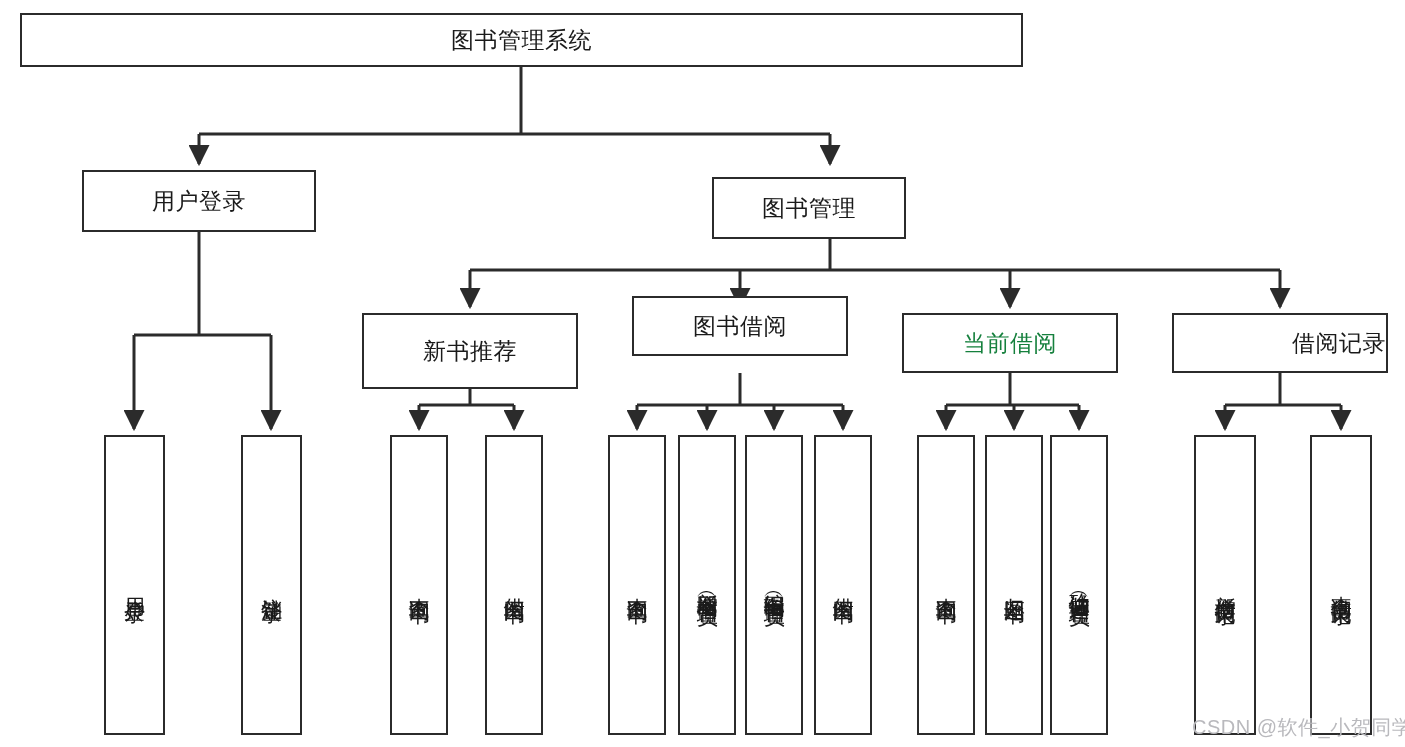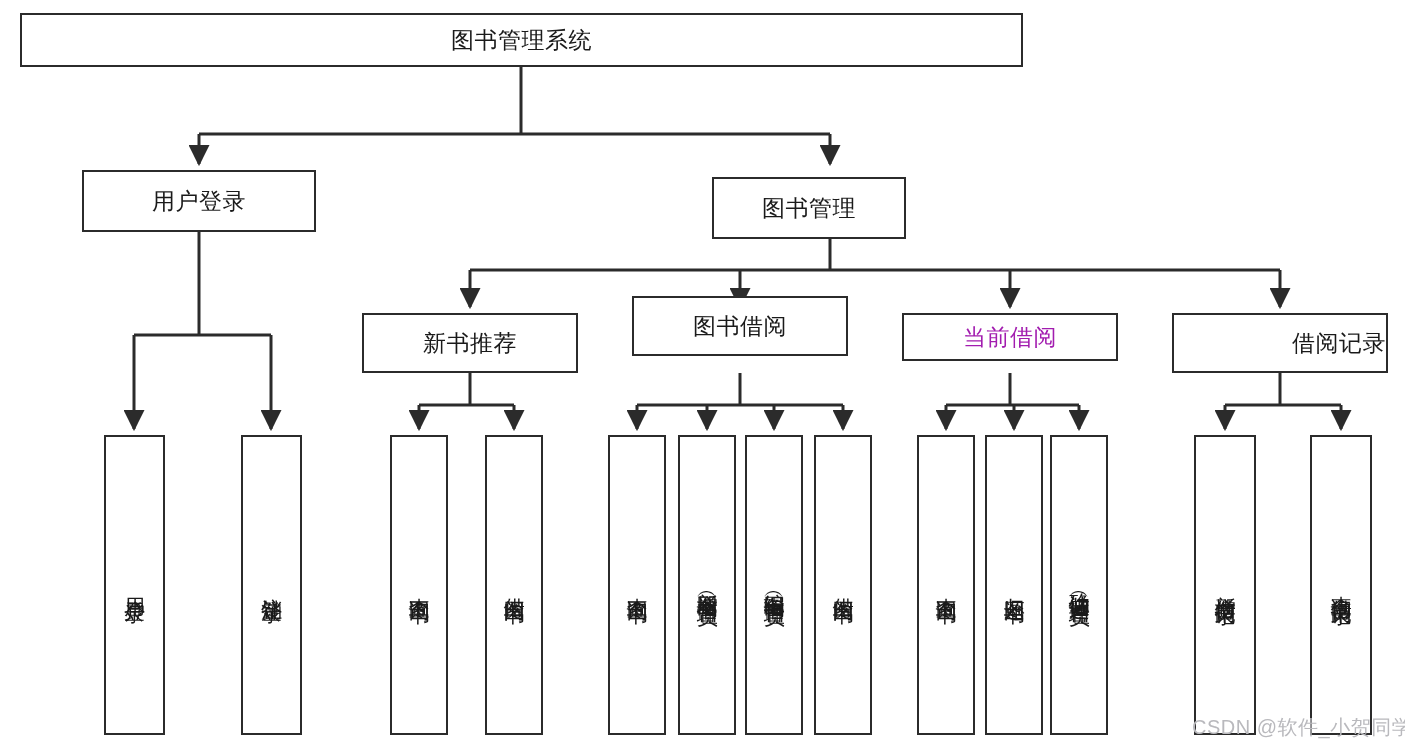--- a/index.html
+++ b/index.html
@@ -123,27 +123,27 @@
     <span class="label">图书管理系统</span>
   </div>
 
   <div class="node horizontal" style="left: 82px; top: 170px; width: 234px; height: 62px; border-color: rgb(43, 43, 43); background: rgb(255, 255, 255); color: rgb(26, 26, 26);">
     <span class="label">用户登录</span>
   </div>
   <div class="node horizontal" style="left: 712px; top: 170px; width: 194px; height: 62px; border-color: rgb(43, 43, 43); background: rgb(255, 255, 255); color: rgb(26, 26, 26); margin-top: 7px;">
     <span class="label">图书管理</span>
   </div>
 
-  <div class="node horizontal" style="left: 362px; top: 313px; width: 216px; height: 60px; border-color: rgb(43, 43, 43); background: rgb(255, 255, 255); color: rgb(26, 26, 26);">
+  <div class="node horizontal" style="left: 362px; top: 313px; width: 216px; height: 76px; border-color: rgb(43, 43, 43); background: rgb(255, 255, 255); color: rgb(26, 26, 26);">
     <span class="label">新书推荐</span>
   </div>
   <div class="node horizontal" style="left: 632px; top: 296px; width: 216px; height: 60px; border-color: rgb(43, 43, 43); background: rgb(255, 255, 255); color: rgb(26, 26, 26);">
     <span class="label">图书借阅</span>
   </div>
-  <div class="node horizontal" style="left: 902px; top: 313px; width: 216px; height: 48px; border-color: rgb(43, 43, 43); background: rgb(255, 255, 255); color: #a21caf;">
+  <div class="node horizontal" style="left: 902px; top: 313px; width: 216px; height: 60px; border-color: rgb(43, 43, 43); background: rgb(255, 255, 255); color: #15803d;">
     <span class="label">当前借阅</span>
   </div>
   <div class="node horizontal" style="left: 1172px; top: 313px; width: 216px; height: 60px; border-color: rgb(43, 43, 43); background: rgb(255, 255, 255); color: rgb(26, 26, 26); justify-content: flex-end;">
     <span class="label">借阅记录</span>
   </div>
 
   <div class="node vertical" style="left: 104px; top: 435px; width: 61px; height: 300px; border-color: rgb(43, 43, 43); background: rgb(255, 255, 255); color: rgb(26, 26, 26);">
     <span class="label">用户登录</span>
   </div>
   <div class="node vertical" style="left: 241px; top: 435px; width: 61px; height: 300px; border-color: rgb(43, 43, 43); background: rgb(255, 255, 255); color: rgb(26, 26, 26);">

